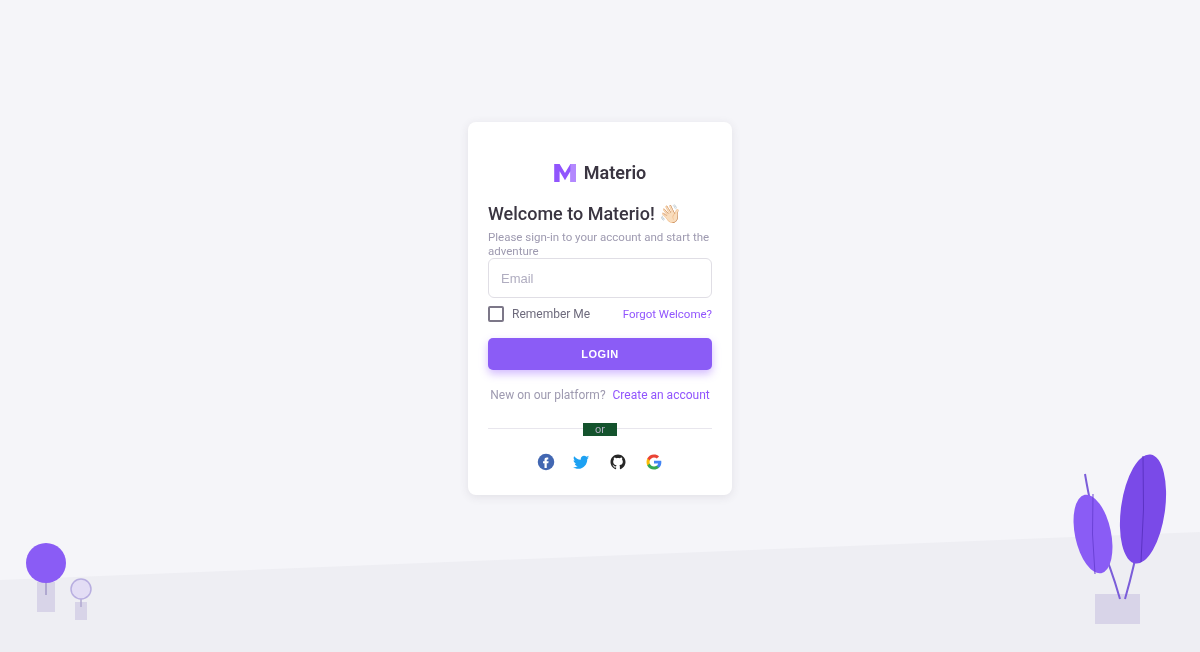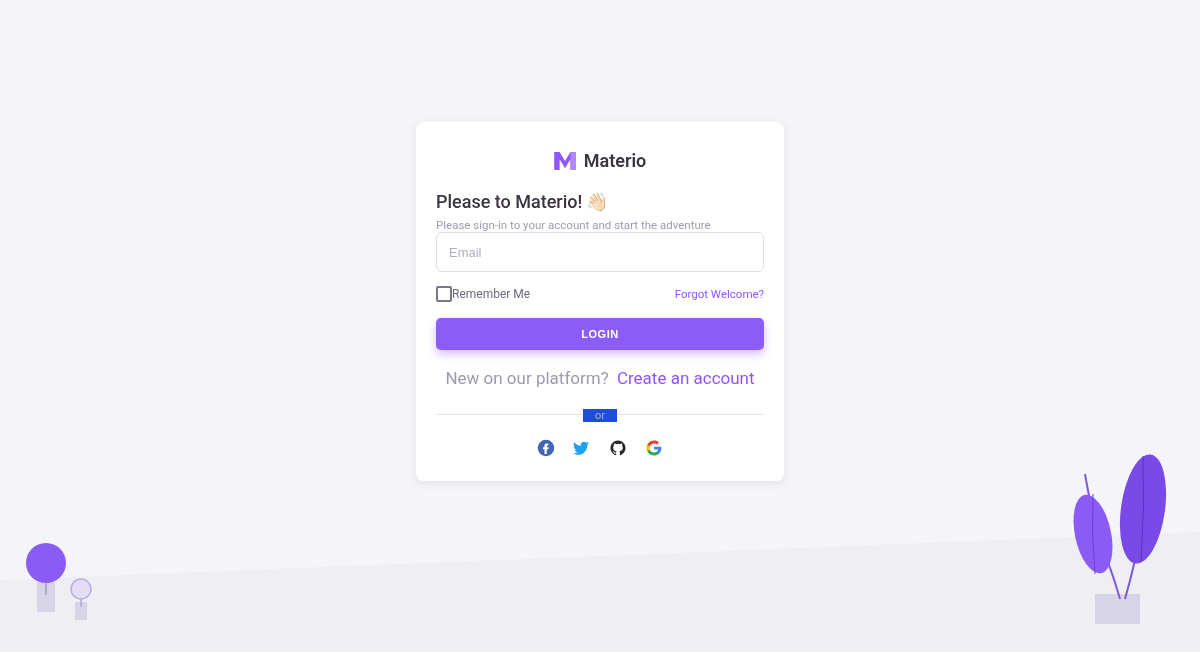--- a/index.html
+++ b/index.html
@@ -22,25 +22,25 @@
       width: 100%;
       height: 120px;
       background: linear-gradient(to right, #eeeef3 0%, #eeeef3 100%);
       clip-path: polygon(0 40%, 100% 0, 100% 100%, 0 100%);
     }
     .card {
       position: absolute;
       top: 122px;
       left: 50%;
       transform: translateX(-50%);
-      width: 368px;
+      width: 264px;
       background: #ffffff;
       border-radius: 8px;
       box-shadow: 0 2px 10px rgba(58,53,65,0.1);
-      padding: 28px 20px 24px 20px;
+      padding: 40px 20px 24px 20px;
     }
     .logo-row {
       display: flex;
       align-items: center;
       justify-content: center;
       gap: 8px;
       margin-bottom: 20px;
     }
     .logo-mark {
       width: 22px;
@@ -56,21 +56,21 @@
       font-weight: 500;
       color: #3a3541;
       margin-bottom: 6px;
     }
     .subtext {
       font-size: 11.5px;
       color: #9e9ab0;
     }
     .field {
       position: relative;
-      margin-bottom: 14px;
+      margin-bottom: 8px;
     }
     .field input {
       width: 100%;
       height: 40px;
       border: 1px solid #e0dee5;
       border-radius: 6px;
       padding: 0 12px;
       font-size: 13px;
       color: #3a3541;
       background: #fff;
@@ -90,20 +90,21 @@
     }
     .row {
       display: flex;
       justify-content: space-between;
       align-items: center;
       margin-bottom: 16px;
     }
     .checkbox-wrap {
       display: flex;
       align-items: center;
+      gap: 8px;
       cursor: pointer;
     }
     .checkbox {
       width: 16px;
       height: 16px;
       border: 2px solid #7c7788;
       border-radius: 2px;
       display: inline-block;
     }
     .checkbox-label {
@@ -125,21 +126,21 @@
       color: #fff;
       font-size: 11px;
       font-weight: 600;
       letter-spacing: 0.5px;
       cursor: pointer;
       box-shadow: 0 4px 8px rgba(145,85,253,0.4);
       margin-bottom: 18px;
     }
     .signup-row {
       text-align: center;
-      font-size: 17px;
+      font-size: 12px;
       margin-bottom: 16px;
     }
     .signup-text {
       color: #9e9ab0;
     }
     .signup-link {
       color: #9155fd;
       text-decoration: none;
       cursor: pointer;
       margin-left: 4px;
@@ -153,21 +154,21 @@
       content: "";
       position: absolute;
       top: 50%;
       left: 0;
       right: 0;
       height: 1px;
       background: #e8e6ed;
     }
     .divider span {
       position: relative;
-      background: #1d4ed8;
+      background: #14532d;
       padding: 0 12px;
       font-size: 11px;
       color: #b0adc0;
     }
     .social-row {
       display: flex;
       justify-content: center;
       gap: 18px;
     }
     .social-icon {
@@ -216,21 +217,21 @@
 
 <div class="card">
   <div class="logo-row">
     <svg class="logo-mark" viewBox="0 0 24 20">
       <path d="M 0 0 L 6 0 L 12 10 L 18 0 L 24 0 L 24 20 L 18 20 L 18 8 L 12 18 L 6 8 L 6 20 L 0 20 Z" fill="#9155fd"></path>
       <path d="M 18 0 L 24 0 L 24 20 L 18 20 Z" fill="#b992fe" opacity="0.85"></path>
     </svg>
     <span class="logo-text">Materio</span>
   </div>
 
-  <h1 class="headline">Please to Materio! 👋🏻</h1>
+  <h1 class="headline">Welcome to Materio! 👋🏻</h1>
   <p class="subtext">Please sign-in to your account and start the adventure</p>
 
   <div class="field">
     <input type="text" placeholder="Email" style="">
   </div>
 
 
   <div class="row">
     <label class="checkbox-wrap">
       <span class="checkbox"></span>

